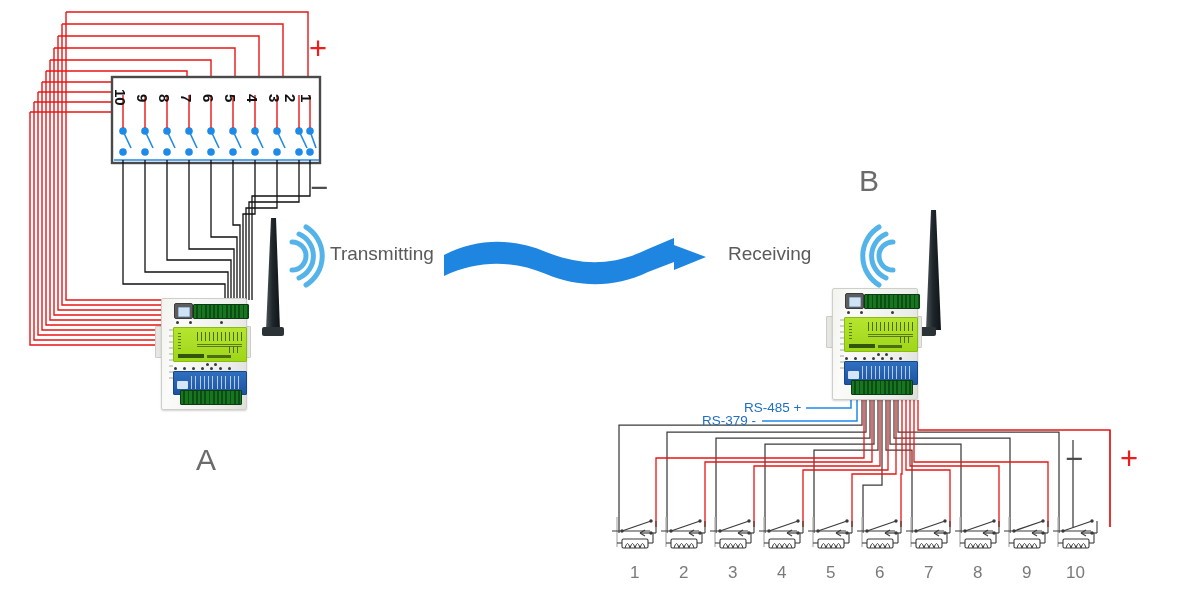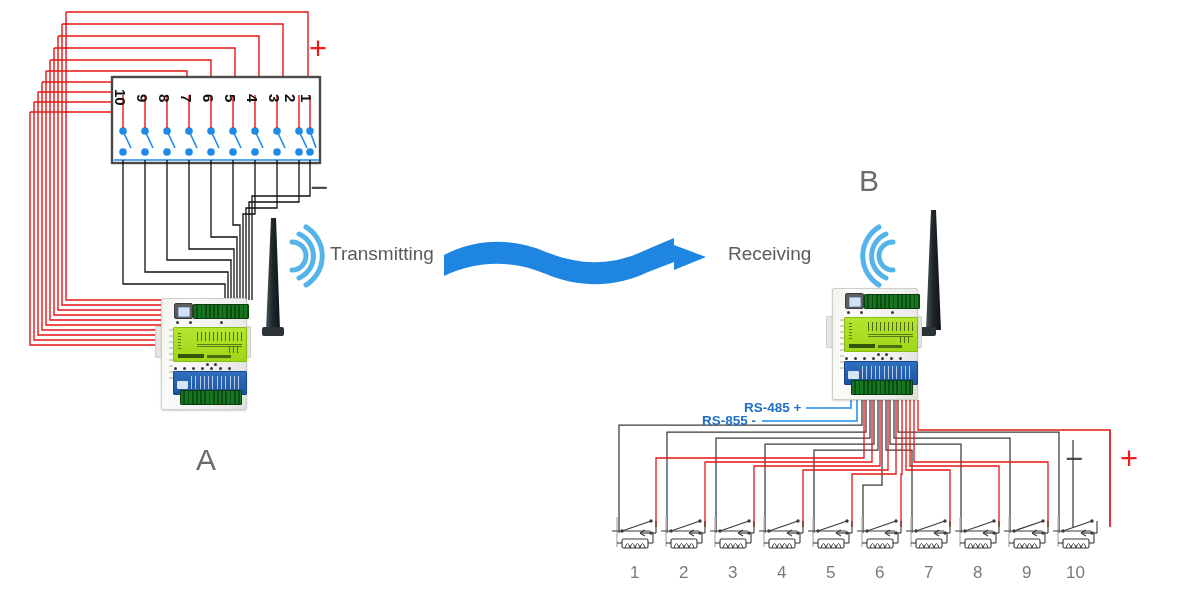--- a/index.html
+++ b/index.html
@@ -5,21 +5,21 @@
   html,body{margin:0;padding:0;background:#ffffff;}
   body{width:1200px;height:603px;position:relative;overflow:hidden;
        font-family:"Liberation Sans",sans-serif;}
   .stage{position:absolute;left:0;top:0;width:1200px;height:603px;}
   svg.layer{position:absolute;left:0;top:0;width:1200px;height:603px;overflow:visible;}
 
   .txt{position:absolute;white-space:nowrap;color:#595959;}
   .lbl-AB{font-size:30px;color:#6b6b6b;letter-spacing:.5px;}
   .lbl-mode{font-size:19px;color:#5a5a5a;}
   .lbl-num{font-size:17px;color:#7a7a7a;}
-  .lbl-rs{font-size:13.5px;color:#1f6fc4;font-weight:700;}
+  .lbl-rs{font-size:13.5px;color:#1f6fc4;font-weight:400;}
   .lbl-plus{font-size:31px;color:#ee1c1c;font-weight:400;line-height:1;}
   .lbl-minus{font-size:31px;color:#4a4a4a;font-weight:400;line-height:1;}
   .lbl-sw{font-size:15px;color:#111;font-weight:700;
           transform:rotate(90deg);transform-origin:left top;}
 
   
   .device{position:absolute;width:96px;height:110px;}
   .dev-body{position:absolute;left:6px;top:0;width:84px;height:110px;
      background:linear-gradient(100deg,#f2f2ef 0%,#fbfbf9 22%,#ececea 78%,#dededa 100%);
      border:1px solid #cfcfc9;border-radius:2px;
@@ -531,21 +531,21 @@
   <div class="txt lbl-sw" style="left:299px;top:94px;">2</div>
   <div class="txt lbl-sw" style="left:315px;top:94px;">1</div>
 
   <div class="txt lbl-mode" style="left:330px;top:243px;">Transmitting</div>
   <div class="txt lbl-mode" style="left:728px;top:243px;">Receiving</div>
 
   <div class="txt lbl-AB" style="left:196px;top:443px;">A</div>
   <div class="txt lbl-AB" style="left:859px;top:164px;">B</div>
 
   <div class="txt lbl-rs" style="left:744px;top:400px;">RS-485 +</div>
-  <div class="txt lbl-rs" style="left:702px;top:413px;">RS-855 -</div>
+  <div class="txt lbl-rs" style="left:702px;top:413px;">RS-379 -</div>
 
   <div class="txt lbl-plus" style="left:1120px;top:443px;">+</div>
   <div class="txt lbl-minus" style="left:1065px;top:443px;">−</div>
 
   <div class="txt lbl-num" style="left:630px;top:563px;">1</div>
   <div class="txt lbl-num" style="left:679px;top:563px;">2</div>
   <div class="txt lbl-num" style="left:728px;top:563px;">3</div>
   <div class="txt lbl-num" style="left:777px;top:563px;">4</div>
   <div class="txt lbl-num" style="left:826px;top:563px;">5</div>
   <div class="txt lbl-num" style="left:875px;top:563px;">6</div>

